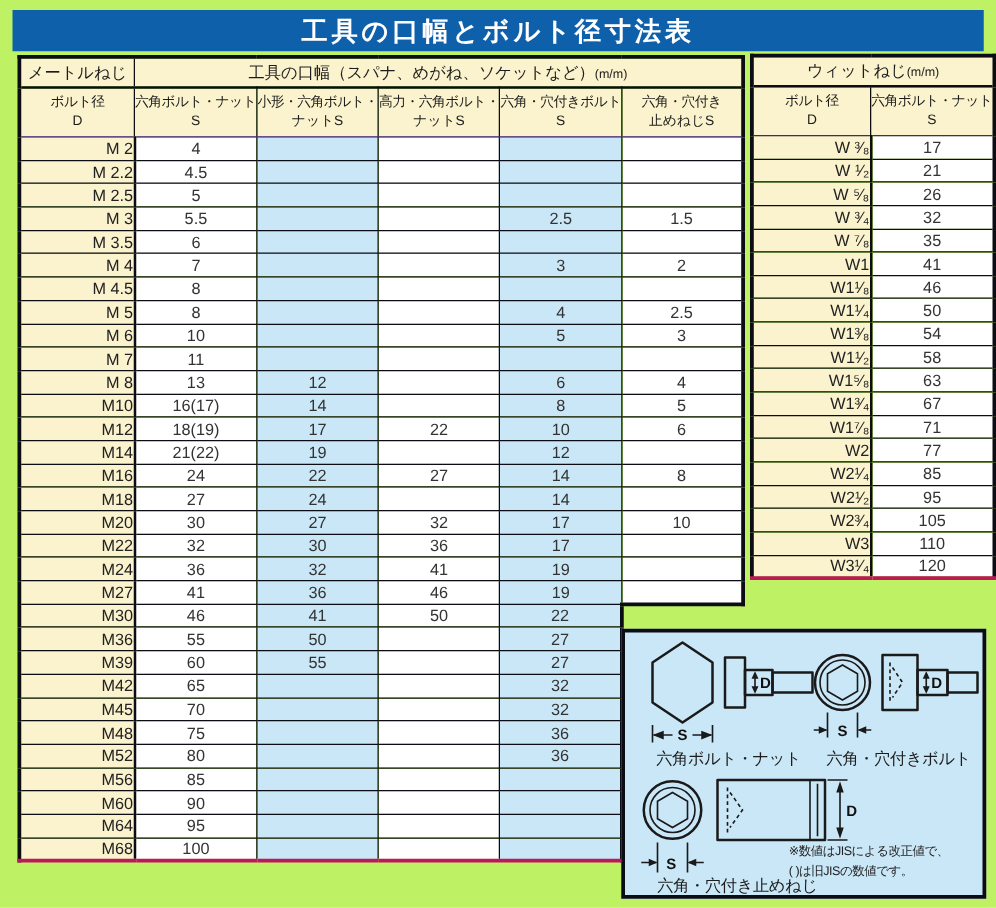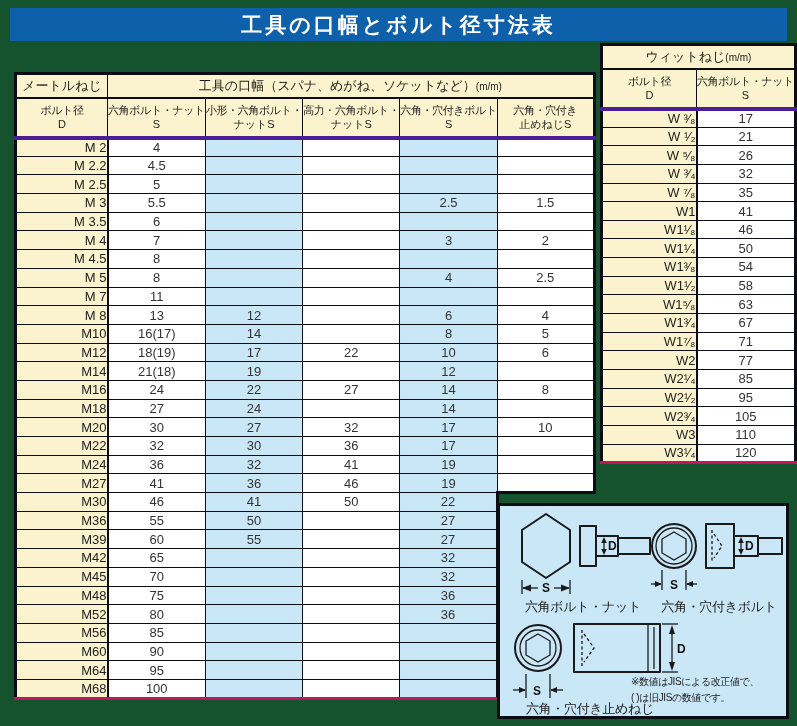--- a/index.html
+++ b/index.html
@@ -1,37 +1,37 @@
 <!DOCTYPE html>
 <html><head>
 <meta charset="utf-8">
 <style>
   html,body{margin:0;padding:0;}
   body{
     width:797px;height:726px;background:#ffffff;
     font-family:"Liberation Sans","DejaVu Sans",sans-serif;
     -webkit-font-smoothing:antialiased;
   }
-  .page{position:relative;width:797px;height:726px;background:#14532d;overflow:hidden;}
+  .page{position:relative;width:797px;height:726px;background:#bef264;overflow:hidden;}
 
   
   .title-bar{
     position:absolute;left:10px;top:8px;width:777px;height:33px;
     background:#0f60aa;color:#fff;display:flex;align-items:center;justify-content:center;
     font-size:21px;font-weight:bold;letter-spacing:3px;
   }
 
   
   table{border-collapse:collapse;table-layout:fixed;}
   td,th{border:1px solid #0c0c14;padding:0;text-align:center;vertical-align:middle;
         overflow:hidden;white-space:nowrap;}
   th{background:#fbf3cd;font-weight:normal;color:#1c1c1c;}
   td{color:#333;font-size:13px;}
 
-  .metric{position:absolute;left:14px;top:72px;}
+  .metric{position:absolute;left:14px;top:44px;}
   .metric col.c0{width:92px}.metric col.c1{width:96px}.metric col.c2{width:92px}
   .metric col.c3{width:95px}.metric col.c4{width:97px}.metric col.c5{width:97px}
   .whit{position:absolute;left:600px;top:43px;border-radius:22px;}
   .whit col{width:95px;}
 
   thead tr.r1{height:24px;}
   thead tr.r2{height:40px;}
   .metric tbody tr{height:18.69px;}
   .whit tbody tr{height:18.65px;}
 
@@ -40,21 +40,21 @@
   thead tr.r2 th .l2{letter-spacing:0;}
   th .unit{font-size:10px;letter-spacing:0;}
 
   
   td.c0{background:#fbf3cd;color:#222;text-align:right;}
   td.c1,td.c3,td.c5{background:#ffffff;}
   td.c2,td.c4{background:#cae7f7;}
 
   
   thead tr.r1 th{border-top:3px solid #0c0c14;border-bottom:2px solid #0c0c14;}
-  thead tr.r2 th{border-bottom:4px solid #4c1d95;}
+  thead tr.r2 th{border-bottom:1px solid #4c1d95;}
   th:first-child,td:first-child{border-left:3px solid #0c0c14;}
   td.c0{border-right:2px solid #0c0c14;}
   .endcol{border-right:3px solid #0c0c14 !important;}
   tr.rowlast td{border-bottom:3px solid #be185d;}
   td.notch{border-bottom:3px solid #0c0c14;}
 
   
   .diagram-box{
     position:absolute;left:497px;top:503px;width:292px;height:216px;
     background:#cae7f7;border:3px solid #0c0c14;box-sizing:border-box;
@@ -184,20 +184,28 @@
         </tr>
         <tr>
           <td class="c0">M 5</td>
           <td class="c1">8</td>
           <td class="c2"></td>
           <td class="c3"></td>
           <td class="c4">4</td>
           <td class="c5 endcol">2.5</td>
         </tr>
         <tr>
+          <td class="c0">M 6</td>
+          <td class="c1">10</td>
+          <td class="c2"></td>
+          <td class="c3"></td>
+          <td class="c4">5</td>
+          <td class="c5 endcol">3</td>
+        </tr>
+        <tr>
           <td class="c0">M 7</td>
           <td class="c1">11</td>
           <td class="c2"></td>
           <td class="c3"></td>
           <td class="c4"></td>
           <td class="c5 endcol"></td>
         </tr>
         <tr>
           <td class="c0">M 8</td>
           <td class="c1">13</td>
@@ -217,21 +225,21 @@
         <tr>
           <td class="c0">M12</td>
           <td class="c1">18(19)</td>
           <td class="c2">17</td>
           <td class="c3">22</td>
           <td class="c4">10</td>
           <td class="c5 endcol">6</td>
         </tr>
         <tr>
           <td class="c0">M14</td>
-          <td class="c1">21(18)</td>
+          <td class="c1">21(22)</td>
           <td class="c2">19</td>
           <td class="c3"></td>
           <td class="c4">12</td>
           <td class="c5 endcol"></td>
         </tr>
         <tr>
           <td class="c0">M16</td>
           <td class="c1">24</td>
           <td class="c2">22</td>
           <td class="c3">27</td>

